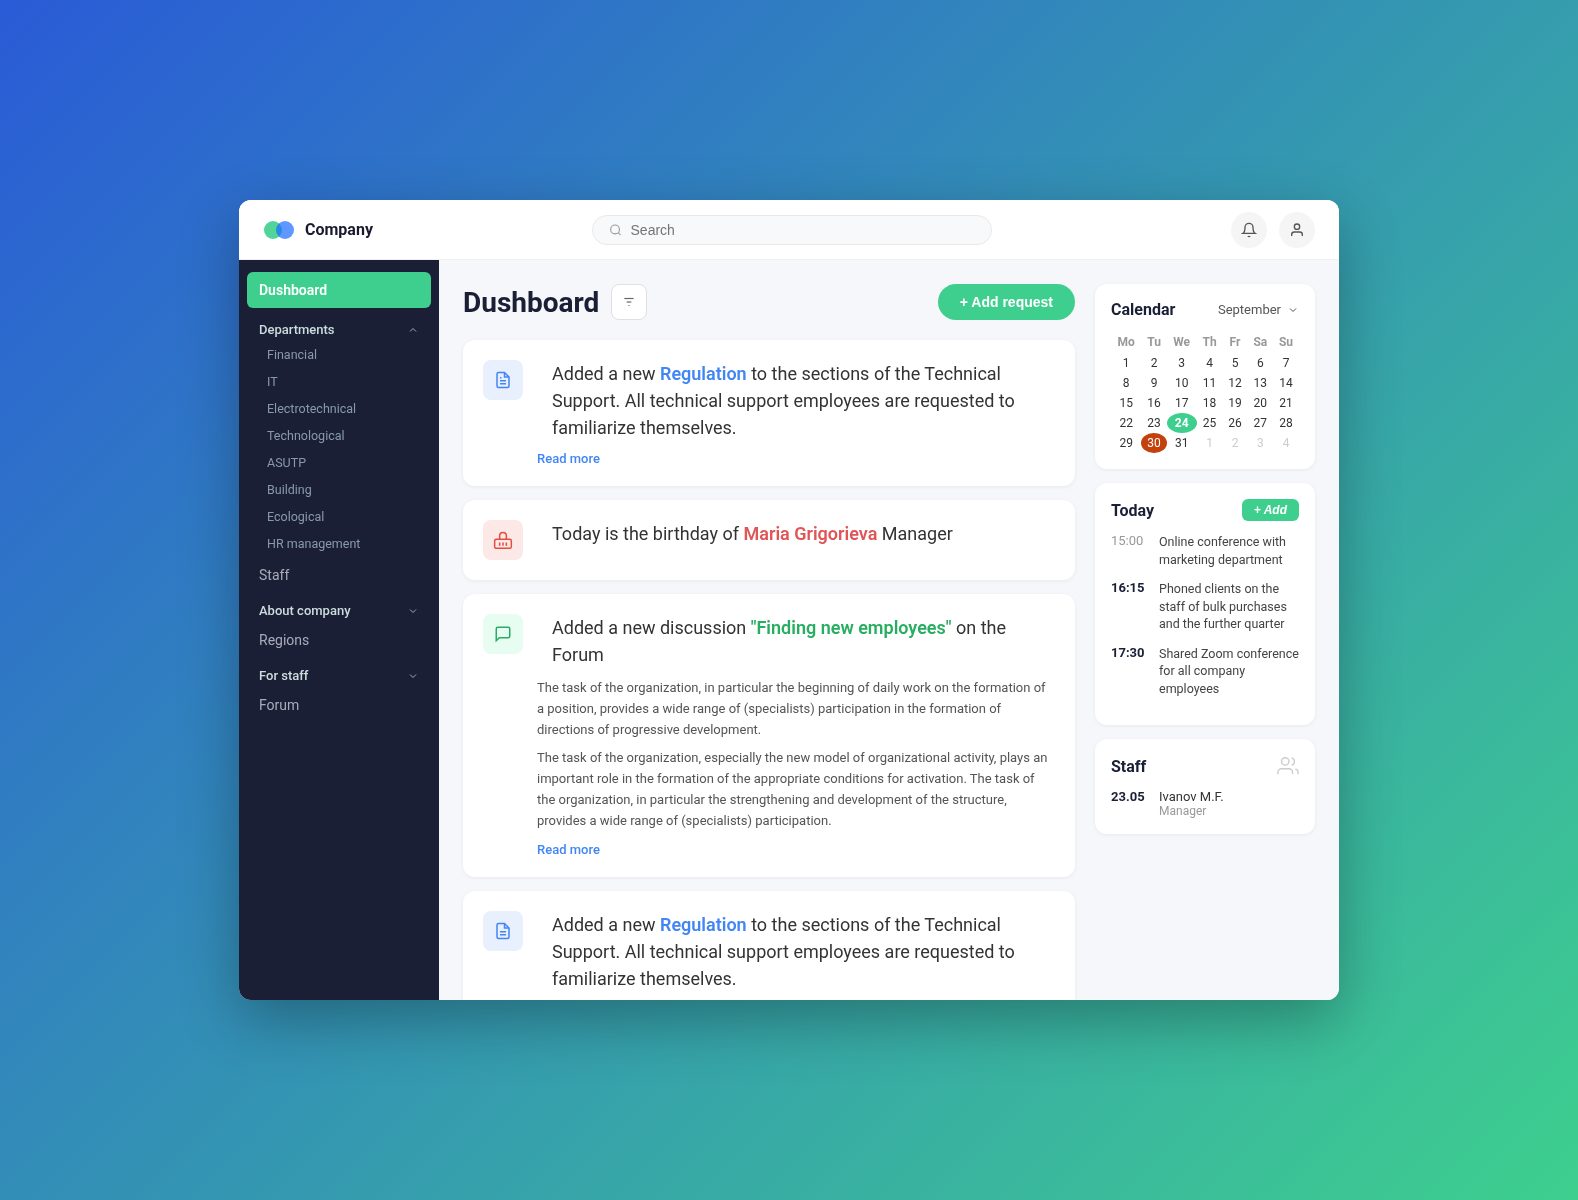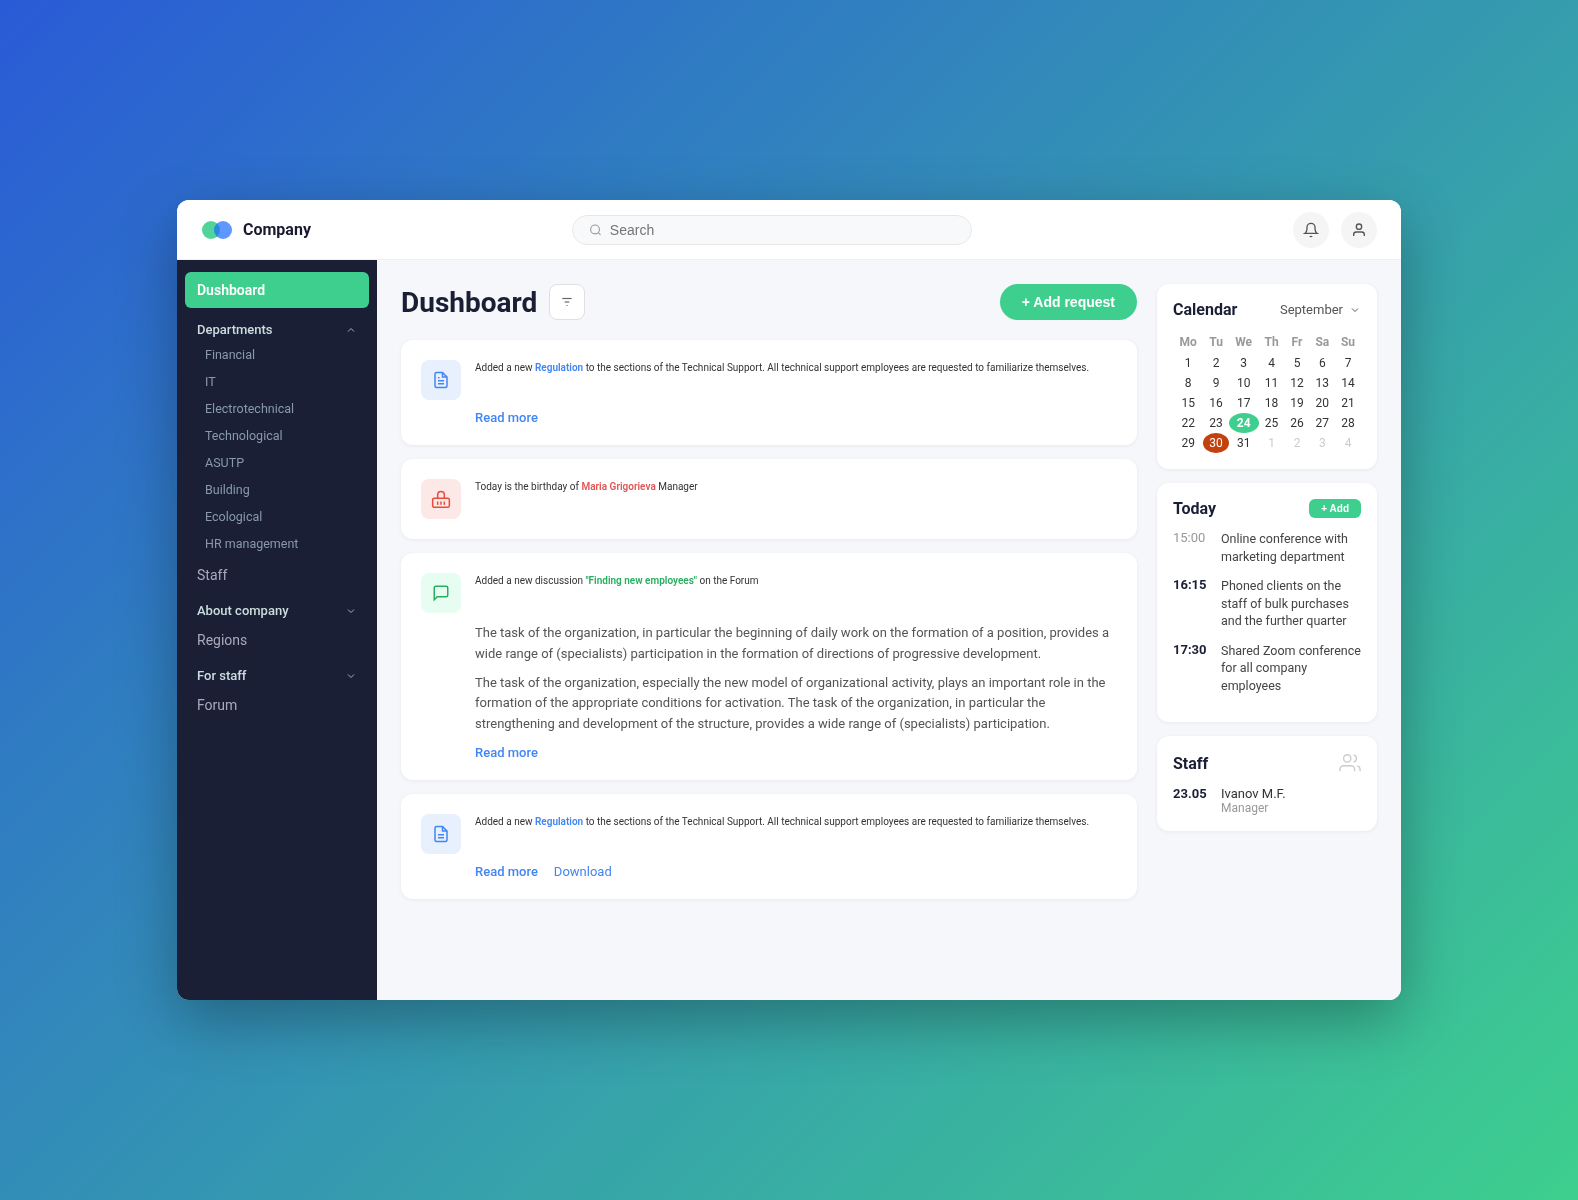--- a/index.html
+++ b/index.html
@@ -6,21 +6,21 @@
     body {
       font-family: -apple-system, BlinkMacSystemFont, 'Segoe UI', Roboto, sans-serif;
       background: linear-gradient(135deg, #2a5bd7 0%, #3ecf8e 100%);
       min-height: 100vh;
       display: flex;
       align-items: center;
       justify-content: center;
       padding: 20px;
     }
     .app-window {
-      width: 1224px;
+      width: 1100px;
       height: 800px;
       background: #fff;
       border-radius: 12px;
       overflow: hidden;
       display: flex;
       flex-direction: column;
       box-shadow: 0 20px 60px rgba(0,0,0,0.3);
     }
     
     .top-header {
@@ -207,23 +207,24 @@
       align-items: center;
       justify-content: center;
       font-size: 18px;
       flex-shrink: 0;
     }
     .feed-icon.blue { background: #e8f0fe; color: #4285f4; }
     .feed-icon.red { background: #fde8e8; color: #e74c3c; }
     .feed-icon.green { background: #e8fdf2; color: #27ae60; }
     .feed-card-text {
       flex: 1;
-      font-size: 10px;
+      font-size: 18px;
       color: #333;
       line-height: 1.5;
+      margin-left: 15px;
     }
     .feed-card-text .link {
       color: #4285f4;
       font-weight: 600;
       text-decoration: none;
       cursor: pointer;
     }
     .feed-card-text .link.red { color: #e05555; }
     .feed-card-text .link.green { color: #27ae60; }
     .feed-card-body {
@@ -328,23 +329,24 @@
       font-size: 16px;
       font-weight: 700;
       color: #1a1f36;
     }
     .add-btn {
       background: #3ecf8e;
       color: #fff;
       border: none;
       border-radius: 6px;
       padding: 4px 12px;
-      font-size: 10px;
+      font-size: 12px;
       font-weight: 600;
       cursor: pointer;
+      font-style: italic;
     }
     .today-event {
       display: flex;
       gap: 10px;
       margin-bottom: 12px;
     }
     .event-time {
       font-size: 13px;
       color: #999;
       font-weight: 400;

